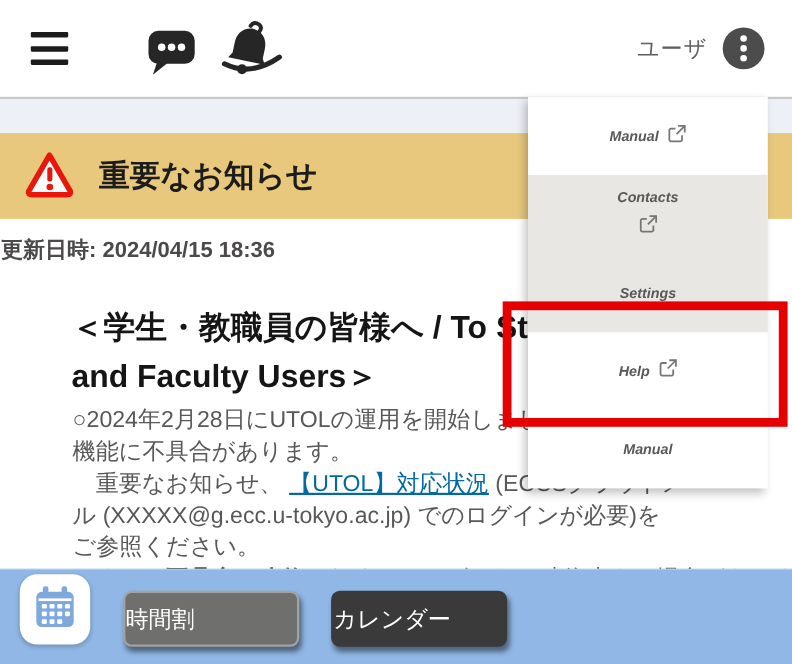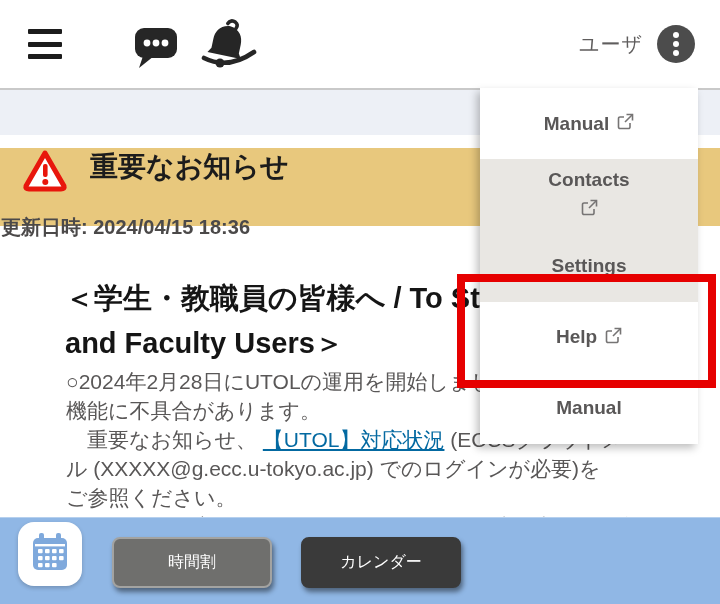--- a/index.html
+++ b/index.html
@@ -15,56 +15,56 @@
   .chat-ic{position:absolute;left:132px;top:26px;}
   .bell-ic{position:absolute;left:198px;top:18px;}
   .user-area{position:absolute;right:25px;top:0;height:88px;display:flex;align-items:center;gap:14px;}
   .user-label{color:#5f5d5d;font-size:20px;letter-spacing:1px;}
   .kebab{width:38px;height:38px;border-radius:50%;background:#4c4c4c;position:relative;cursor:pointer;}
   .kebab i{position:absolute;left:50%;width:6px;height:6px;margin-left:-3px;border-radius:50%;background:#fff;}
   .kebab i:nth-child(1){top:7px;} .kebab i:nth-child(2){top:16px;} .kebab i:nth-child(3){top:25px;}
 
   
   .substrip{position:absolute;left:0;top:90px;width:720px;height:45px;background:#edf0f6;z-index:1;}
-  .alert-banner{position:absolute;left:0;top:148px;width:720px;height:78px;background:#e8c87d;
-                display:flex;z-index:1;}
+  .alert-banner{position:absolute;left:0;top:121px;width:720px;height:78px;background:#e8c87d;
+                display:flex;align-items:center;z-index:1;}
   .warn-ic{margin-left:22px;}
   .alert-title{margin-left:22px;font-size:28px;font-weight:bold;color:#1c1c1c;}
   .updated{position:absolute;left:1px;top:214px;font-size:20px;font-weight:bold;color:#4b4949;z-index:1;}
 
   
   .content{position:absolute;left:0;top:240px;width:720px;z-index:1;}
   .heading{position:absolute;left:65px;top:36px;width:660px;font-size:29px;font-weight:bold;
            color:#151515;line-height:45px;white-space:nowrap;}
   .bodytext{position:absolute;left:66px;top:127px;width:660px;font-size:21px;color:#595757;
             line-height:29px;}
   .bodytext div{white-space:nowrap;}
   .bodytext a{color:#0369a1;text-decoration:underline;}
   .b-bold{font-weight:bold;color:#4b4949;}
 
   
   .menu{position:absolute;left:480px;top:88px;width:218px;height:356px;background:#ffffff;
         box-shadow:-3px 4px 8px rgba(0,0,0,0.25);z-index:10;display:flex;flex-direction:column;}
   .menu-item{flex:1;display:flex;align-items:center;justify-content:center;gap:8px;cursor:pointer;}
   .menu-item.alt{background:#e9e7e3;flex-direction:column;}
-  .menu-item .lbl{font-size:19px;font-weight:600;color:#595757;}
+  .menu-item .lbl{font-size:13px;font-weight:600;color:#595757;font-style:italic;}
   .ext{display:inline-block;}
 
   
   .hl-box{position:absolute;left:457px;top:274px;width:243px;height:98px;
           border:8px solid #e60000;z-index:20;pointer-events:none;}
 
   
   .bottombar{position:absolute;left:0;top:517px;width:720px;height:87px;background:#90b7e5;
              z-index:15;border-top:1px solid rgba(255,255,255,0.35);}
   .fab{position:absolute;left:18px;top:4px;width:64px;height:64px;background:#ffffff;
        border-radius:16px;box-shadow:0 2px 4px rgba(0,0,0,0.2);display:flex;align-items:center;
        justify-content:center;cursor:pointer;}
   .btn{position:absolute;top:19px;width:156px;height:47px;border-radius:8px;color:#ffffff;
-       font-size:16px;display:flex;align-items:center;justify-content:center;cursor:pointer;
+       font-size:21px;display:flex;align-items:center;cursor:pointer;
        box-shadow:2px 4px 5px rgba(0,0,0,0.45);}
   .btn-timetable{left:112px;background:#6f6f6d;border:2px solid #a3a3a1;}
   .btn-calendar{left:289px;background:#3a3a3a;border:2px solid #3a3a3a;margin-left:12px;}
 </style>
 </head>
 <body>
 
 <div class="screen">
 
   <div class="substrip"></div>

